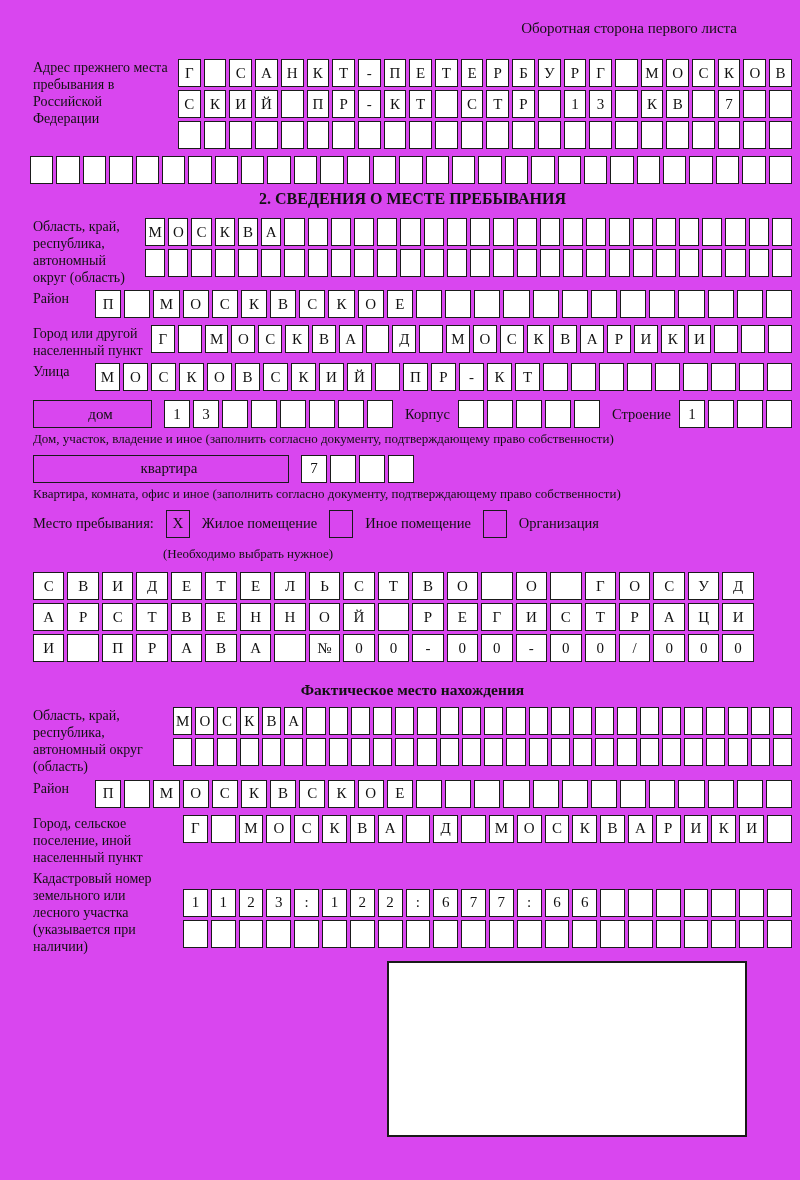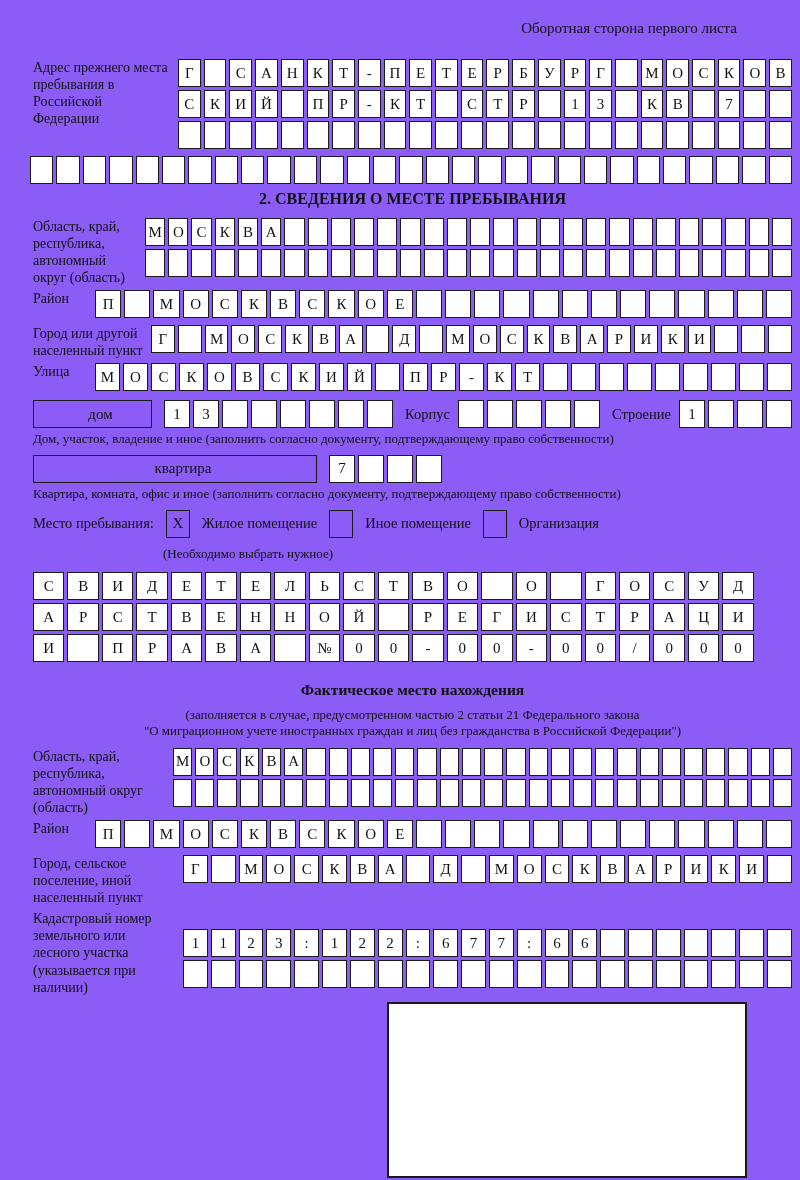--- a/index.html
+++ b/index.html
@@ -1,20 +1,20 @@
 <!DOCTYPE html>
 <html><head>
 <meta charset="utf-8">
 <style>
   html,body{margin:0;padding:0;background:#fff;}
   .page{
     width:800px;height:1180px;box-sizing:border-box;
     padding:20px 8px 10px 33px;
     font-family:"Liberation Serif","DejaVu Serif",serif;
-    color:#111;background:#8b5cf6;overflow:hidden;
+    color:#111;background:#d946ef;overflow:hidden;
   }
   .header-note{text-align:right;padding-right:55px;font-size:15px;margin-bottom:22px;}
   .field-row{display:flex;align-items:flex-start;margin-bottom:4px;}
   .label{font-size:14px;line-height:1.22;padding-right:8px;box-sizing:border-box;flex:0 0 auto;}
   .w-addr{width:145px;}
   .w-region{width:112px;}
   .w-short{min-width:62px;}
   .w-city{width:118px;}
   .w-doc{width:206px;}
   .w-region2{width:140px;}
@@ -34,21 +34,21 @@
   .section-title{font-size:16px;font-weight:bold;text-align:center;margin:6px 0 10px 0;}
   .sub-title{font-size:15.5px;font-weight:bold;text-align:center;margin:16px 0 8px 0;}
   .prewrap{white-space:pre-line;}
   .center{text-align:center;}
   .house-row{display:flex;align-items:center;gap:4px;margin:6px 0 3px 0;}
   .labelbox{
     border:1.8px solid #1a1a1a;height:28px;display:flex;align-items:center;justify-content:center;
     font-size:15px;box-sizing:border-box;padding-left:16px;
   }
   .labelbox.dom{width:170px;margin-right:8px;}
-  .labelbox.kv{width:284px;margin-right:8px;}
+  .labelbox.kv{width:256px;margin-right:8px;}
   .inline-label{font-size:14.5px;padding:0 4px 0 8px;}
   .under-caption{margin:3px 0 7px 0;}
   .stay-row{display:flex;align-items:center;gap:12px;font-size:14.5px;margin:8px 0 2px 0;text-align:center;}
   .checkbox{
     width:22px;height:26px;border:1.7px solid #1a1a1a;display:flex;align-items:center;justify-content:center;
     font-size:15px;flex:0 0 auto;
   }
   .choose-caption{margin:8px 0 10px 130px;}
   .doc-rows{margin-right:38px;}
   .fact-captions{text-align:center;margin-bottom:8px;}
@@ -463,22 +463,20 @@
           <div class="cell">0</div>
           <div class="cell">/</div>
           <div class="cell">0</div>
           <div class="cell">0</div>
           <div class="cell">0</div>
         </div>
     </div>
   </div>
 
   <div class="sub-title">Фактическое место нахождения</div>
-  <div class="caption fact-captions prewrap">(заполняется в случае, предусмотренном частью 2 статьи 21 Федерального закона
-"О миграционном учете иностранных граждан и лиц без гражданства в Российской Федерации")</div>
 
   <div class="field-row">
     <div class="label w-region2">Область, край, республика, автономный округ (область)</div>
     <div class="rowscol">
       <div class="cellrow">
           <div class="cell">М</div>
           <div class="cell">О</div>
           <div class="cell">С</div>
           <div class="cell">К</div>
           <div class="cell">В</div>

